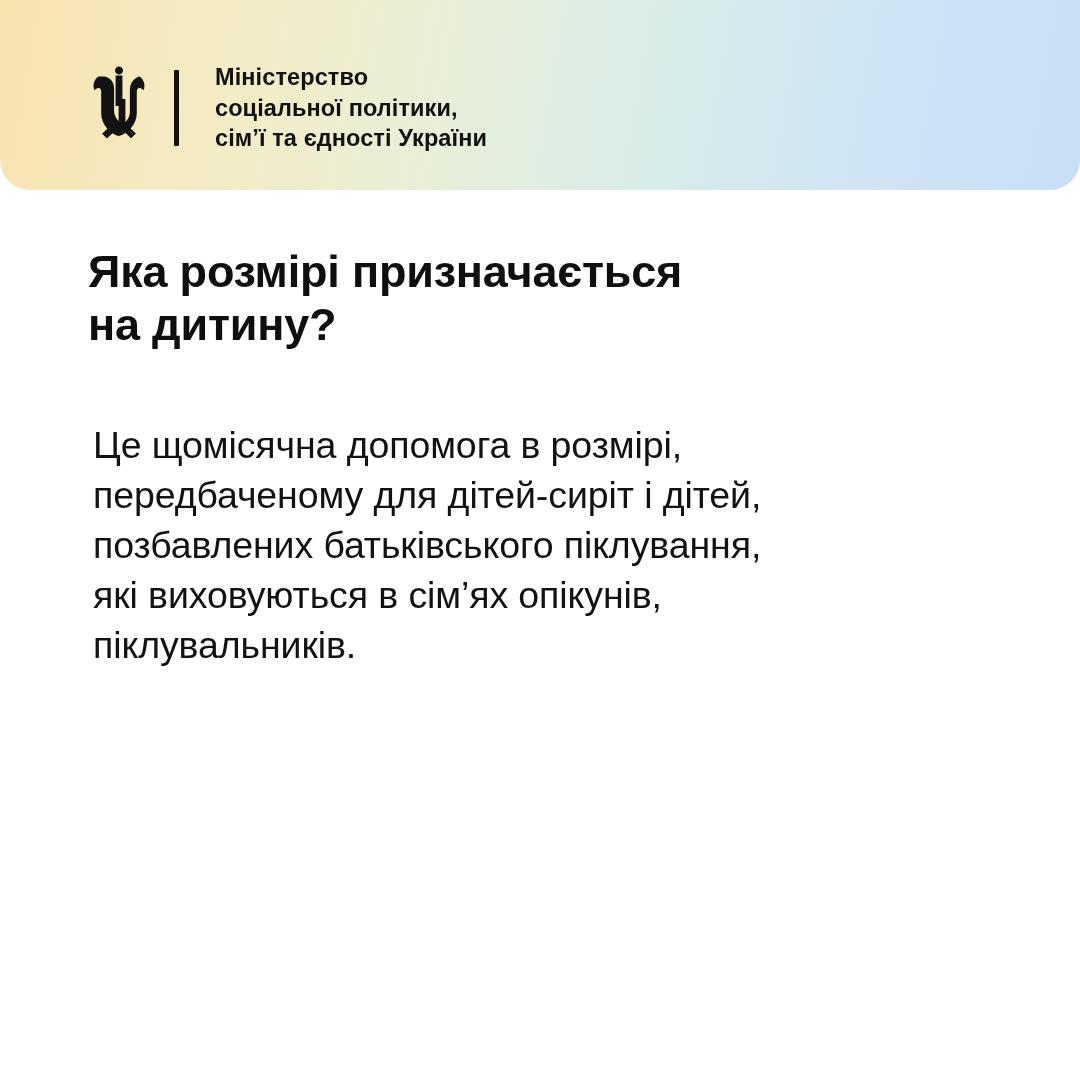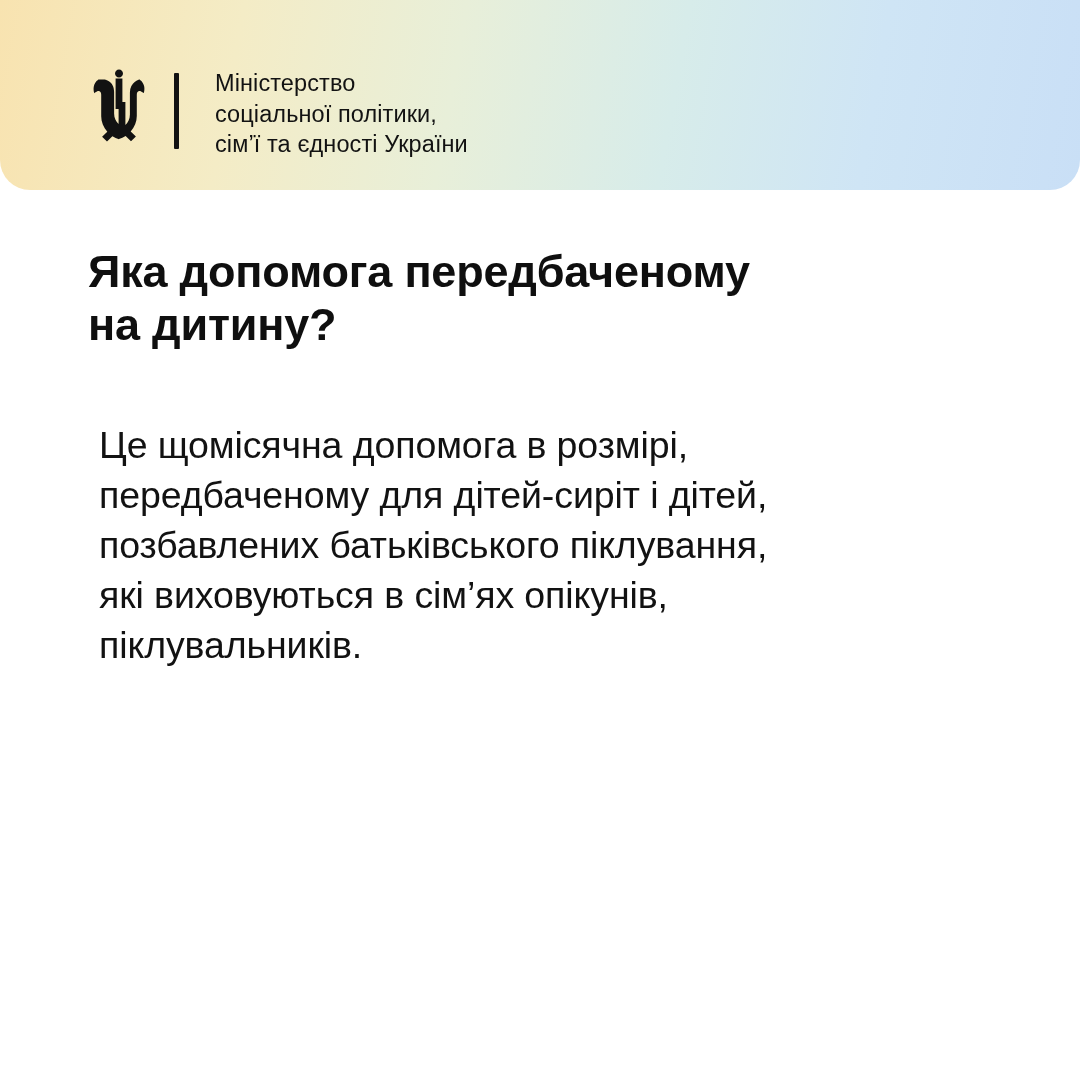--- a/index.html
+++ b/index.html
@@ -53,26 +53,25 @@
   .divider-bar {
     width: 5px;
     height: 76px;
     background: #121212;
     border-radius: 1px;
     margin-left: 4px;
     margin-right: 16px;
   }
   .ministry-name {
     font-size: 23.5px;
-    font-weight: 400;
+    font-weight: 700;
     line-height: 1.30;
     color: #121212;
     letter-spacing: 0.1px;
     white-space: pre-line;
-    margin-top: 6px;
   }
   
   .body-area {
     position: absolute;
     left: 88px;
     top: 245px;
     width: 920px;
   }
   .headline {
     font-size: 45px;
@@ -81,21 +80,21 @@
     color: #0f0f0f;
     margin: 0;
     letter-spacing: -0.2px;
     white-space: pre-line;
   }
   .paragraph {
     font-size: 37.5px;
     font-weight: 400;
     line-height: 1.33;
     color: #121212;
-    margin: 11px;
+    margin: 5px;
     letter-spacing: -0.1px;
     white-space: pre-line;
   }
   .para-1 { margin-top: 70px; }
   .para-2 { margin-top: 66px; }
 </style>
 </head>
 <body>
 
 <div class="card">
@@ -115,21 +114,21 @@
 
       <div class="divider-bar"></div>
 
       <div class="ministry-name">Міністерство
 соціальної політики,
 сім’ї та єдності України</div>
     </div>
   </div>
 
   <div class="body-area">
-    <h1 class="headline">Яка допомога передбаченому
+    <h1 class="headline">Яка розмірі призначається
 на дитину?</h1>
 
     <p class="paragraph para-1">Це щомісячна допомога в розмірі,
 передбаченому для дітей-сиріт і дітей,
 позбавлених батьківського піклування,
 які виховуються в сім’ях опікунів,
 піклувальників.</p>
 
   </div>
 

